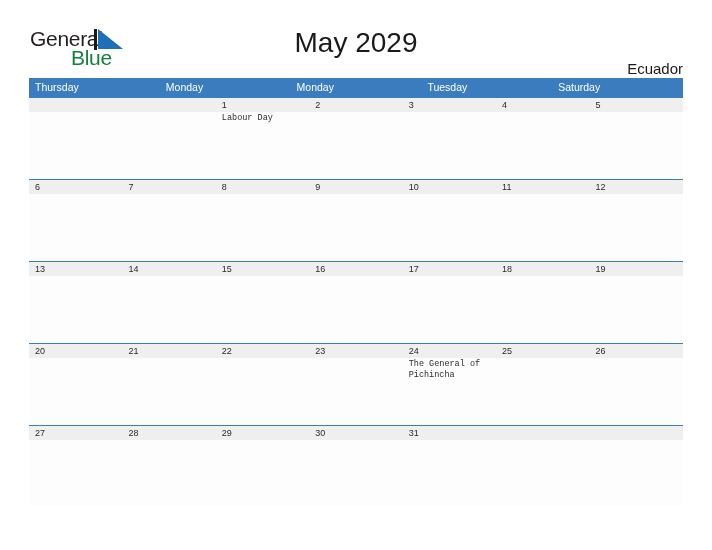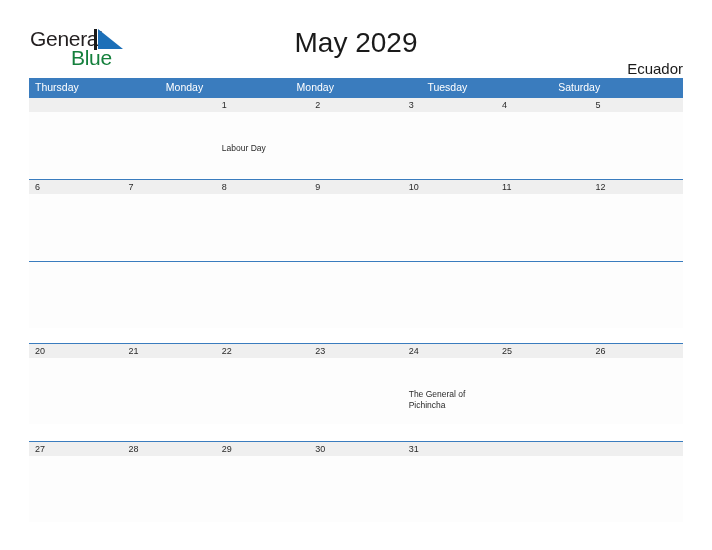--- a/index.html
+++ b/index.html
@@ -138,27 +138,25 @@
   }
   .body-cell {
     flex: 1 1 0;
     padding: 1px 5px 0 6px;
     box-sizing: border-box;
   }
   .event {
     font-size: 8.5px;
     line-height: 11px;
     color: #2a2a2a;
-    font-family: Liberation Sans, sans-serif;
+    font-family: Liberation Mono, monospace;
     word-wrap: break-word;
-    margin-top: 30px;
   }
   .week-last {
     border-bottom: none;
-    margin-top: 16px;
   }
 </style>
 </head>
 <body>
 
 <div class="page">
 
   <div class="header">
 
     <div class="logo">
@@ -251,20 +249,29 @@
         <div class="body-cell">
             <div class="event"></div>
           </div>
         <div class="body-cell">
             <div class="event"></div>
           </div>
       </div>
     </div>
 
     <div class="week">
+      <div class="week-dates">
+        <div class="date-cell">13</div>
+        <div class="date-cell">14</div>
+        <div class="date-cell">15</div>
+        <div class="date-cell">16</div>
+        <div class="date-cell">17</div>
+        <div class="date-cell">18</div>
+        <div class="date-cell">19</div>
+      </div>
       <div class="week-body">
         <div class="body-cell">
             <div class="event"></div>
           </div>
         <div class="body-cell">
             <div class="event"></div>
           </div>
         <div class="body-cell">
             <div class="event"></div>
           </div>

